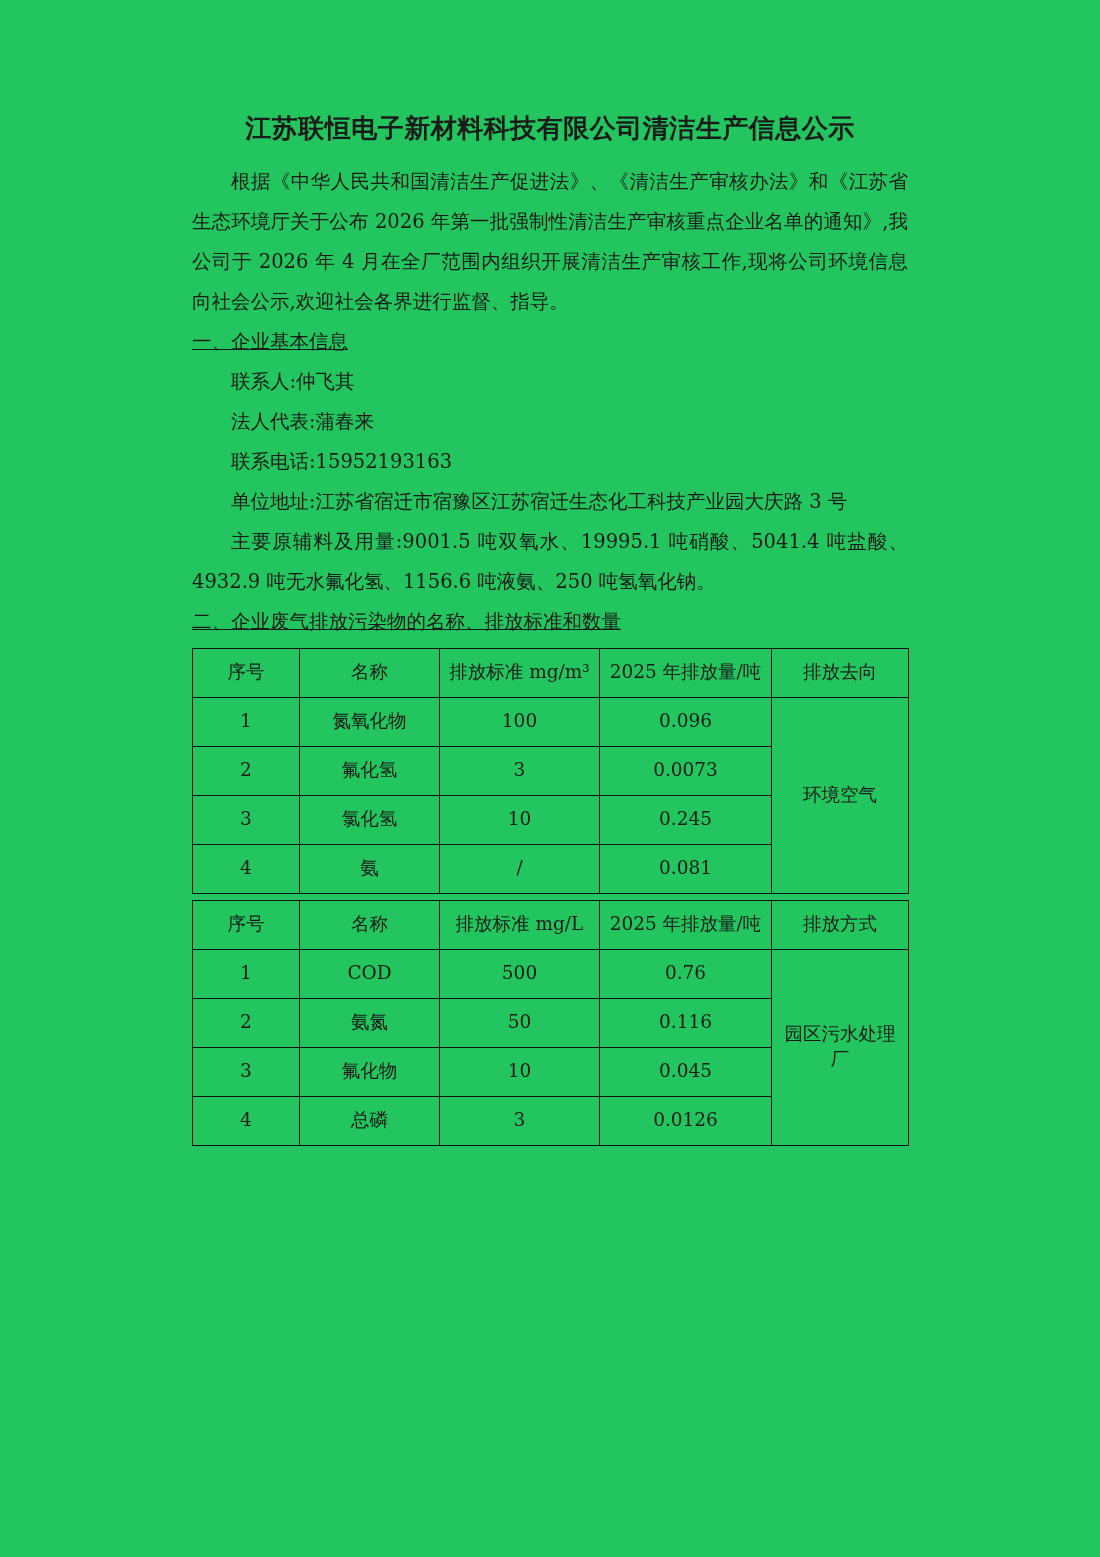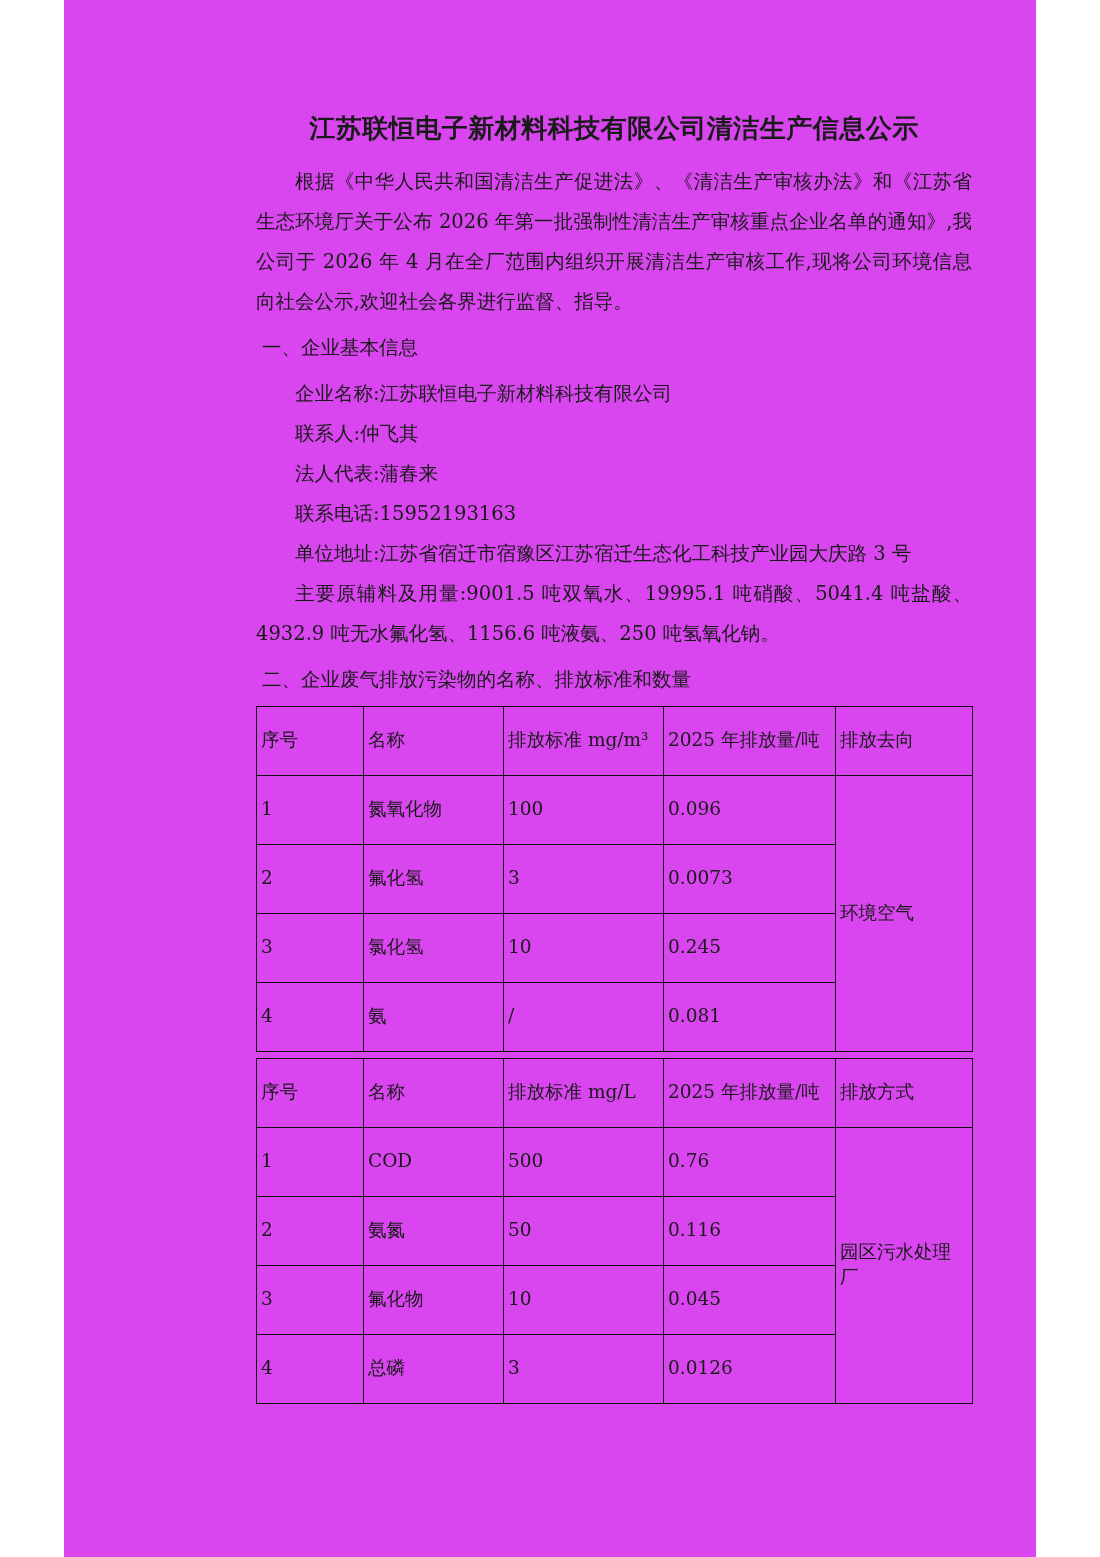--- a/index.html
+++ b/index.html
@@ -6,24 +6,24 @@
     margin: 0;
     padding: 0;
     background: #ffffff;
   }
   body {
     font-family: "DejaVu Serif", "Liberation Serif", serif;
     color: #1a1a1a;
   }
   .page {
     position: relative;
-    width: 972px;
+    width: 1100px;
     height: 1557px;
     margin: 0 auto;
-    background: #d946ef;
+    background: #22c55e;
     box-sizing: border-box;
     overflow: hidden;
   }
   .content {
     position: absolute;
     left: 192px;
     top: 0;
     width: 716px;
   }
 
@@ -46,23 +46,24 @@
     margin: 0;
     padding: 0;
   }
   .para-intro {
     margin-top: 16px;
   }
 
   .section-head {
     font-size: 19.5px;
     line-height: 40px;
-    margin: 6px;
+    margin: 0;
     padding: 0;
     text-indent: 0;
+    text-decoration: underline;
   }
 
   .field-line {
     font-size: 19.5px;
     line-height: 40px;
     margin: 0;
     padding: 0;
     text-indent: 2em;
   }
 
@@ -76,26 +77,26 @@
   }
 
   table.emis {
     border-collapse: collapse;
     width: 716px;
     margin: 6px 0 0 0;
     table-layout: fixed;
   }
   table.emis td, table.emis th {
     border: 1.6px solid #111111;
-    text-align: left;
+    text-align: center;
     vertical-align: middle;
     font-size: 18.5px;
     font-weight: normal;
     height: 44px;
-    padding: 12px 4px;
+    padding: 2px 4px;
     line-height: 1.35;
     font-family: "DejaVu Serif", "Liberation Serif", serif;
   }
   .c1 { width: 107px; }
   .c2 { width: 140px; }
   .c3 { width: 160px; }
   .c4 { width: 172px; }
   .c5 { width: 137px; }
 </style>
 </head>
@@ -103,21 +104,20 @@
 
 <div class="page">
   <div class="content">
 
     <h1 class="doc-title">江苏联恒电子新材料科技有限公司清洁生产信息公示</h1>
 
     <p class="para para-intro">根据《中华人民共和国清洁生产促进法》、《清洁生产审核办法》和《江苏省生态环境厅关于公布 2026 年第一批强制性清洁生产审核重点企业名单的通知》,我公司于 2026 年 4 月在全厂范围内组织开展清洁生产审核工作,现将公司环境信息向社会公示,欢迎社会各界进行监督、指导。</p>
 
     <p class="section-head">一、企业基本信息</p>
 
-    <p class="field-line">企业名称:江苏联恒电子新材料科技有限公司</p>
     <p class="field-line">联系人:仲飞其</p>
     <p class="field-line">法人代表:蒲春来</p>
     <p class="field-line">联系电话:15952193163</p>
     <p class="field-line">单位地址:江苏省宿迁市宿豫区江苏宿迁生态化工科技产业园大庆路 3 号</p>
 
     <p class="para-block">主要原辅料及用量:9001.5 吨双氧水、19995.1 吨硝酸、5041.4 吨盐酸、4932.9 吨无水氟化氢、1156.6 吨液氨、250 吨氢氧化钠。</p>
 
     <p class="section-head">二、企业废气排放污染物的名称、排放标准和数量</p>
 
     <table class="emis">

